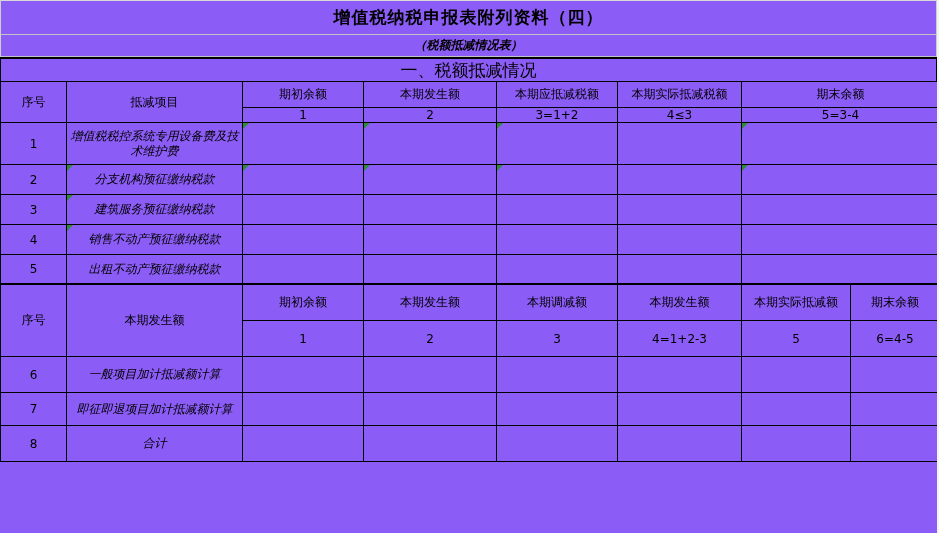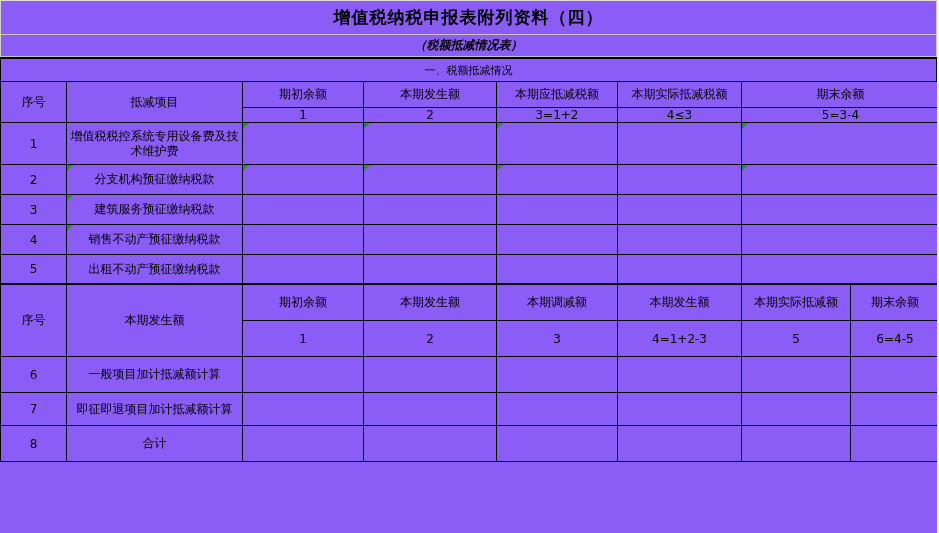--- a/index.html
+++ b/index.html
@@ -28,32 +28,32 @@
   .r-taxpayer > div{ height:100%; display:flex; align-items:center; }
   .tp-name { width:242px; padding-left:3px; }
   .tp-c1{ width:121px; } .tp-c2{ width:133px; } .tp-c3{ width:121px; } .tp-c4{ width:124px; }
   .tp-c1,.tp-c2,.tp-c3,.tp-c4,.tp-unit{ border-left:1px solid #7a7a7a; }
   .tp-unit{ width:198px; justify-content:flex-end; padding-right:3px; }
   
   .main{ border-top:2px solid #000; }
   .band{
     display:flex; align-items:center; justify-content:center;
     border-left:1px solid #000; border-right:1px solid #000;
-    font-size:11px;
+    font-size:17px;
   }
   .band1{ height:22px; }
   .band2{ height:32px; border-left:1px solid #84b884; }
   table.grid{
     width:939px; table-layout:fixed; border-collapse:collapse;
   }
   table.grid td{
     border:1px solid #000; vertical-align:middle; text-align:center;
     font-size:12px; overflow:hidden; position:relative;
   }
-  td.lbl{ text-align:left; padding:1px 3px; line-height:15px; }
+  td.lbl{ text-align:left; padding:1px 3px; line-height:15px;font-style:italic; }
   .h26{height:26px} .h15{height:15px} .h42{height:42px} .h30{height:30px}
   .h29{height:29px} .h36{height:36px} .h33{height:33px}
   
   .tri{
     position:absolute; top:0; left:0; width:0; height:0; display:block;
     border-top:6px solid #2e8b3a; border-right:6px solid transparent;
   }
 </style>
 </head>
 <body>

